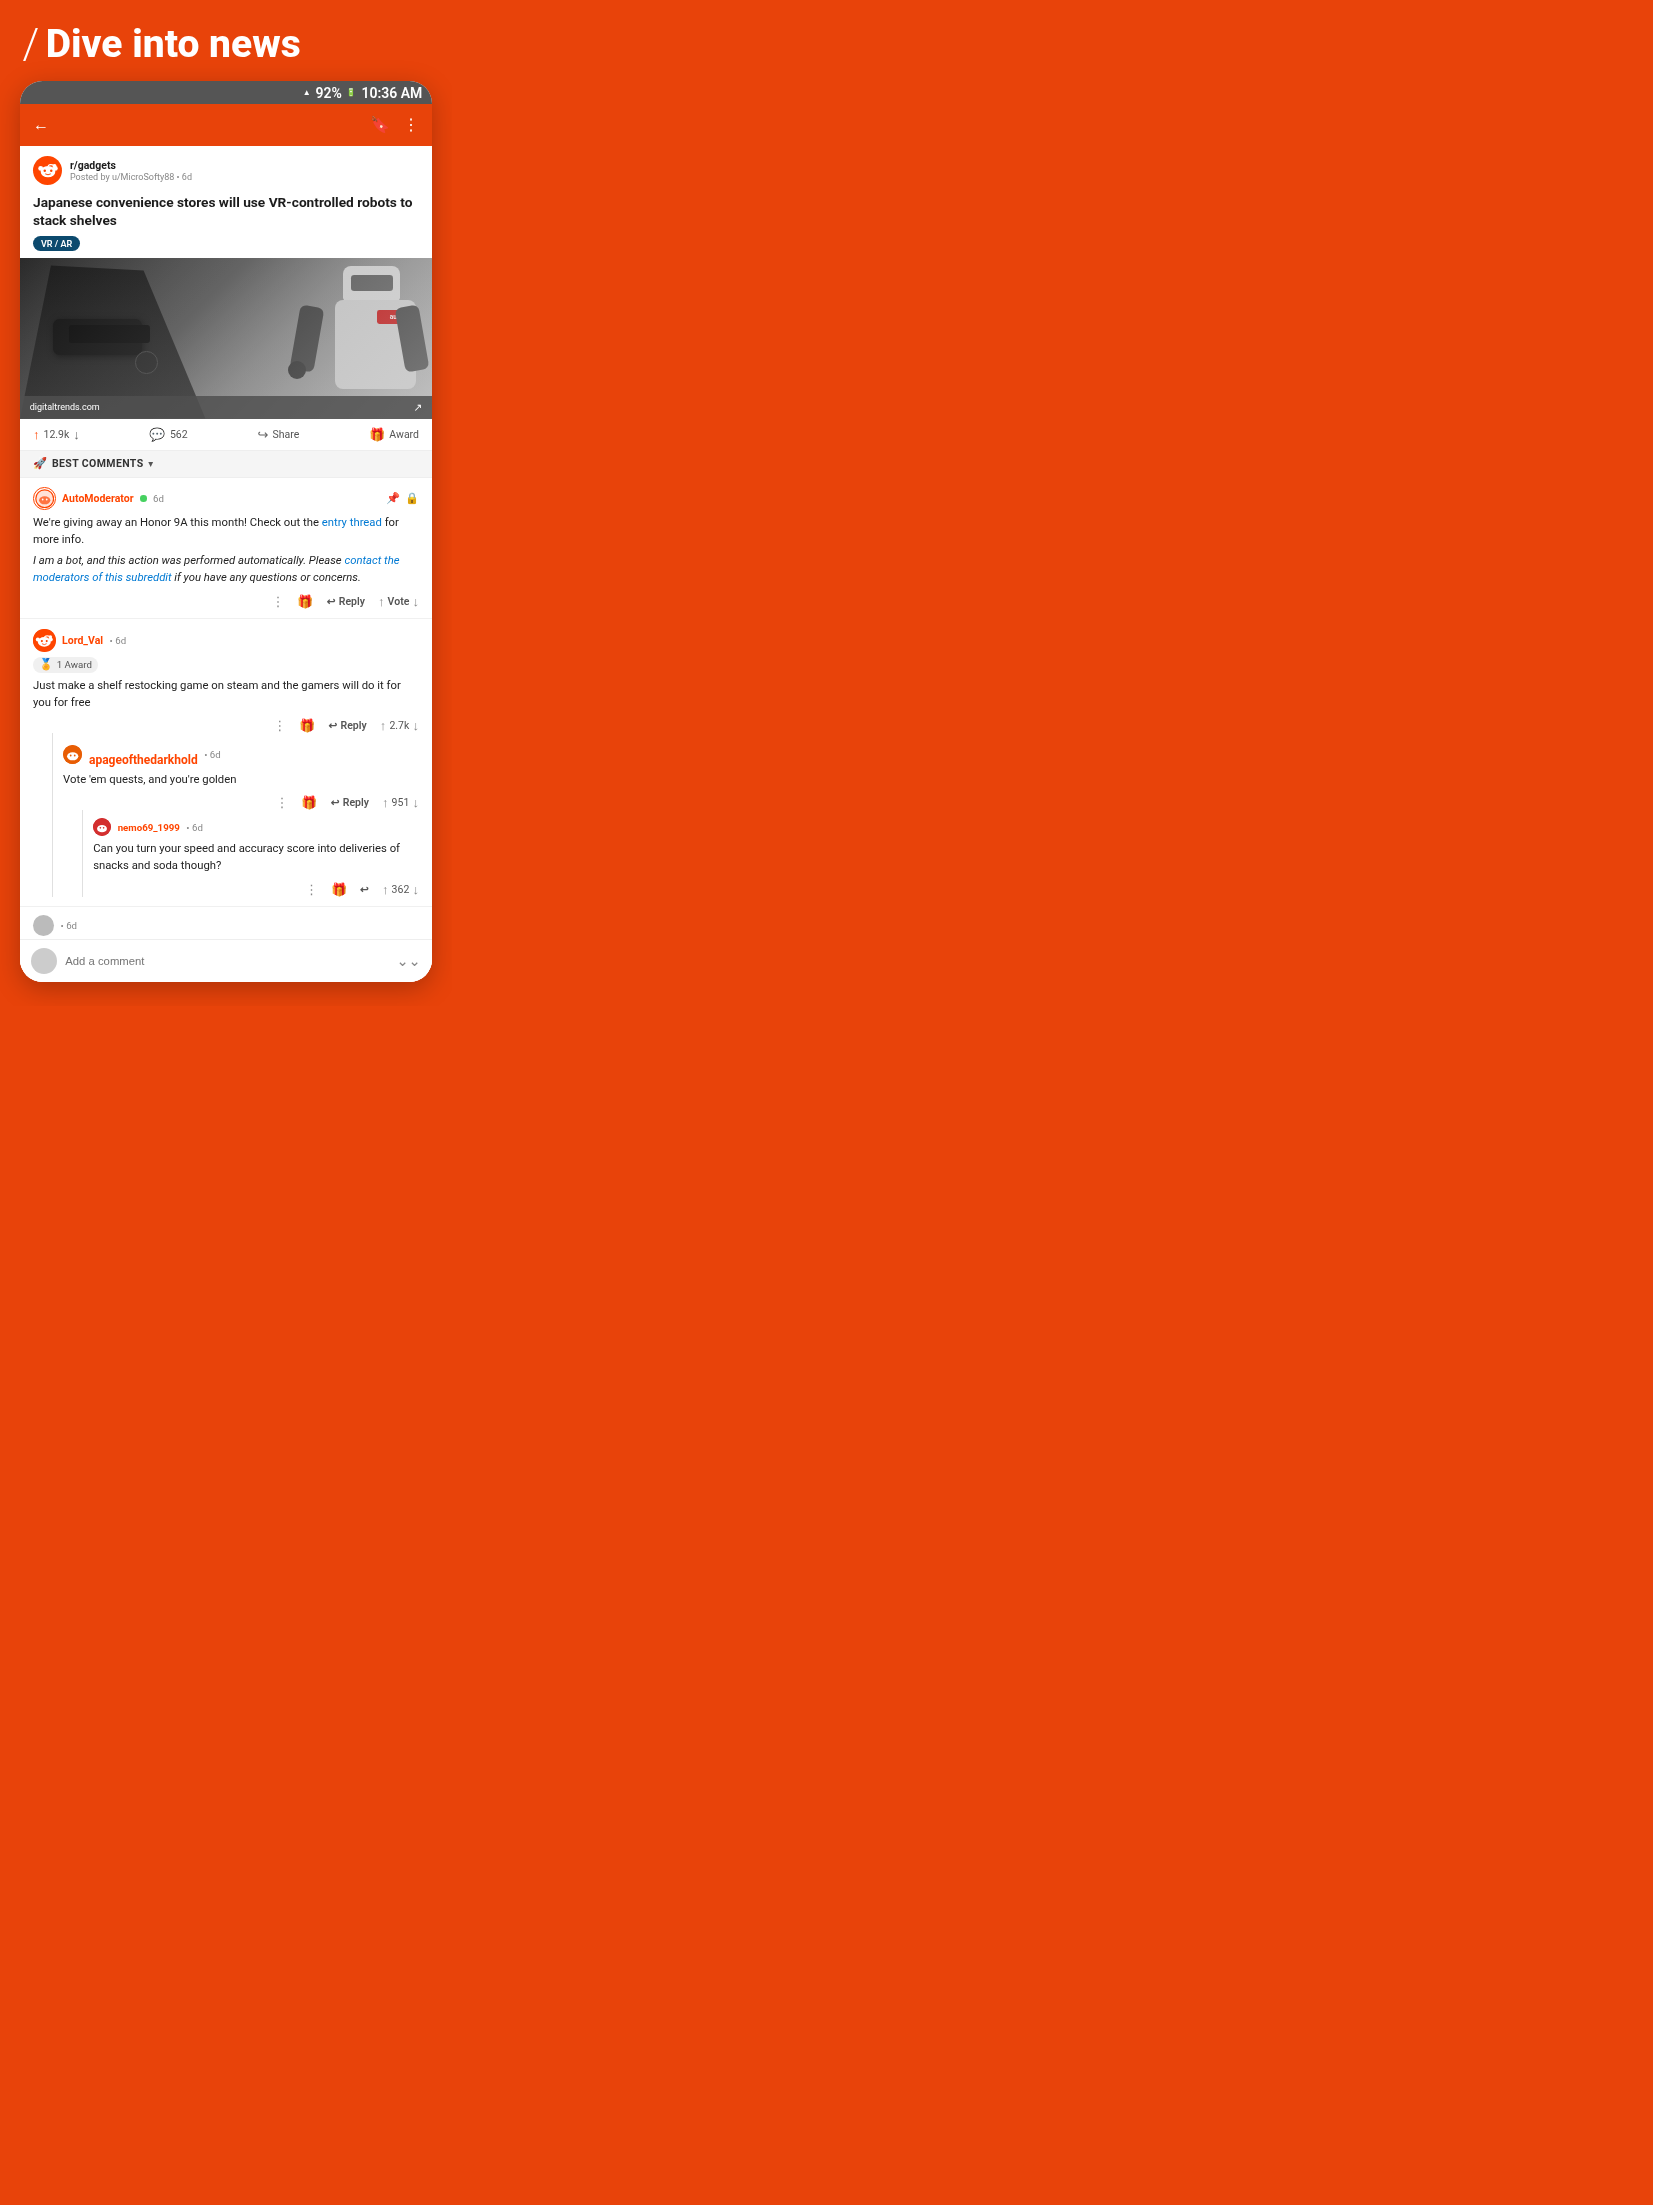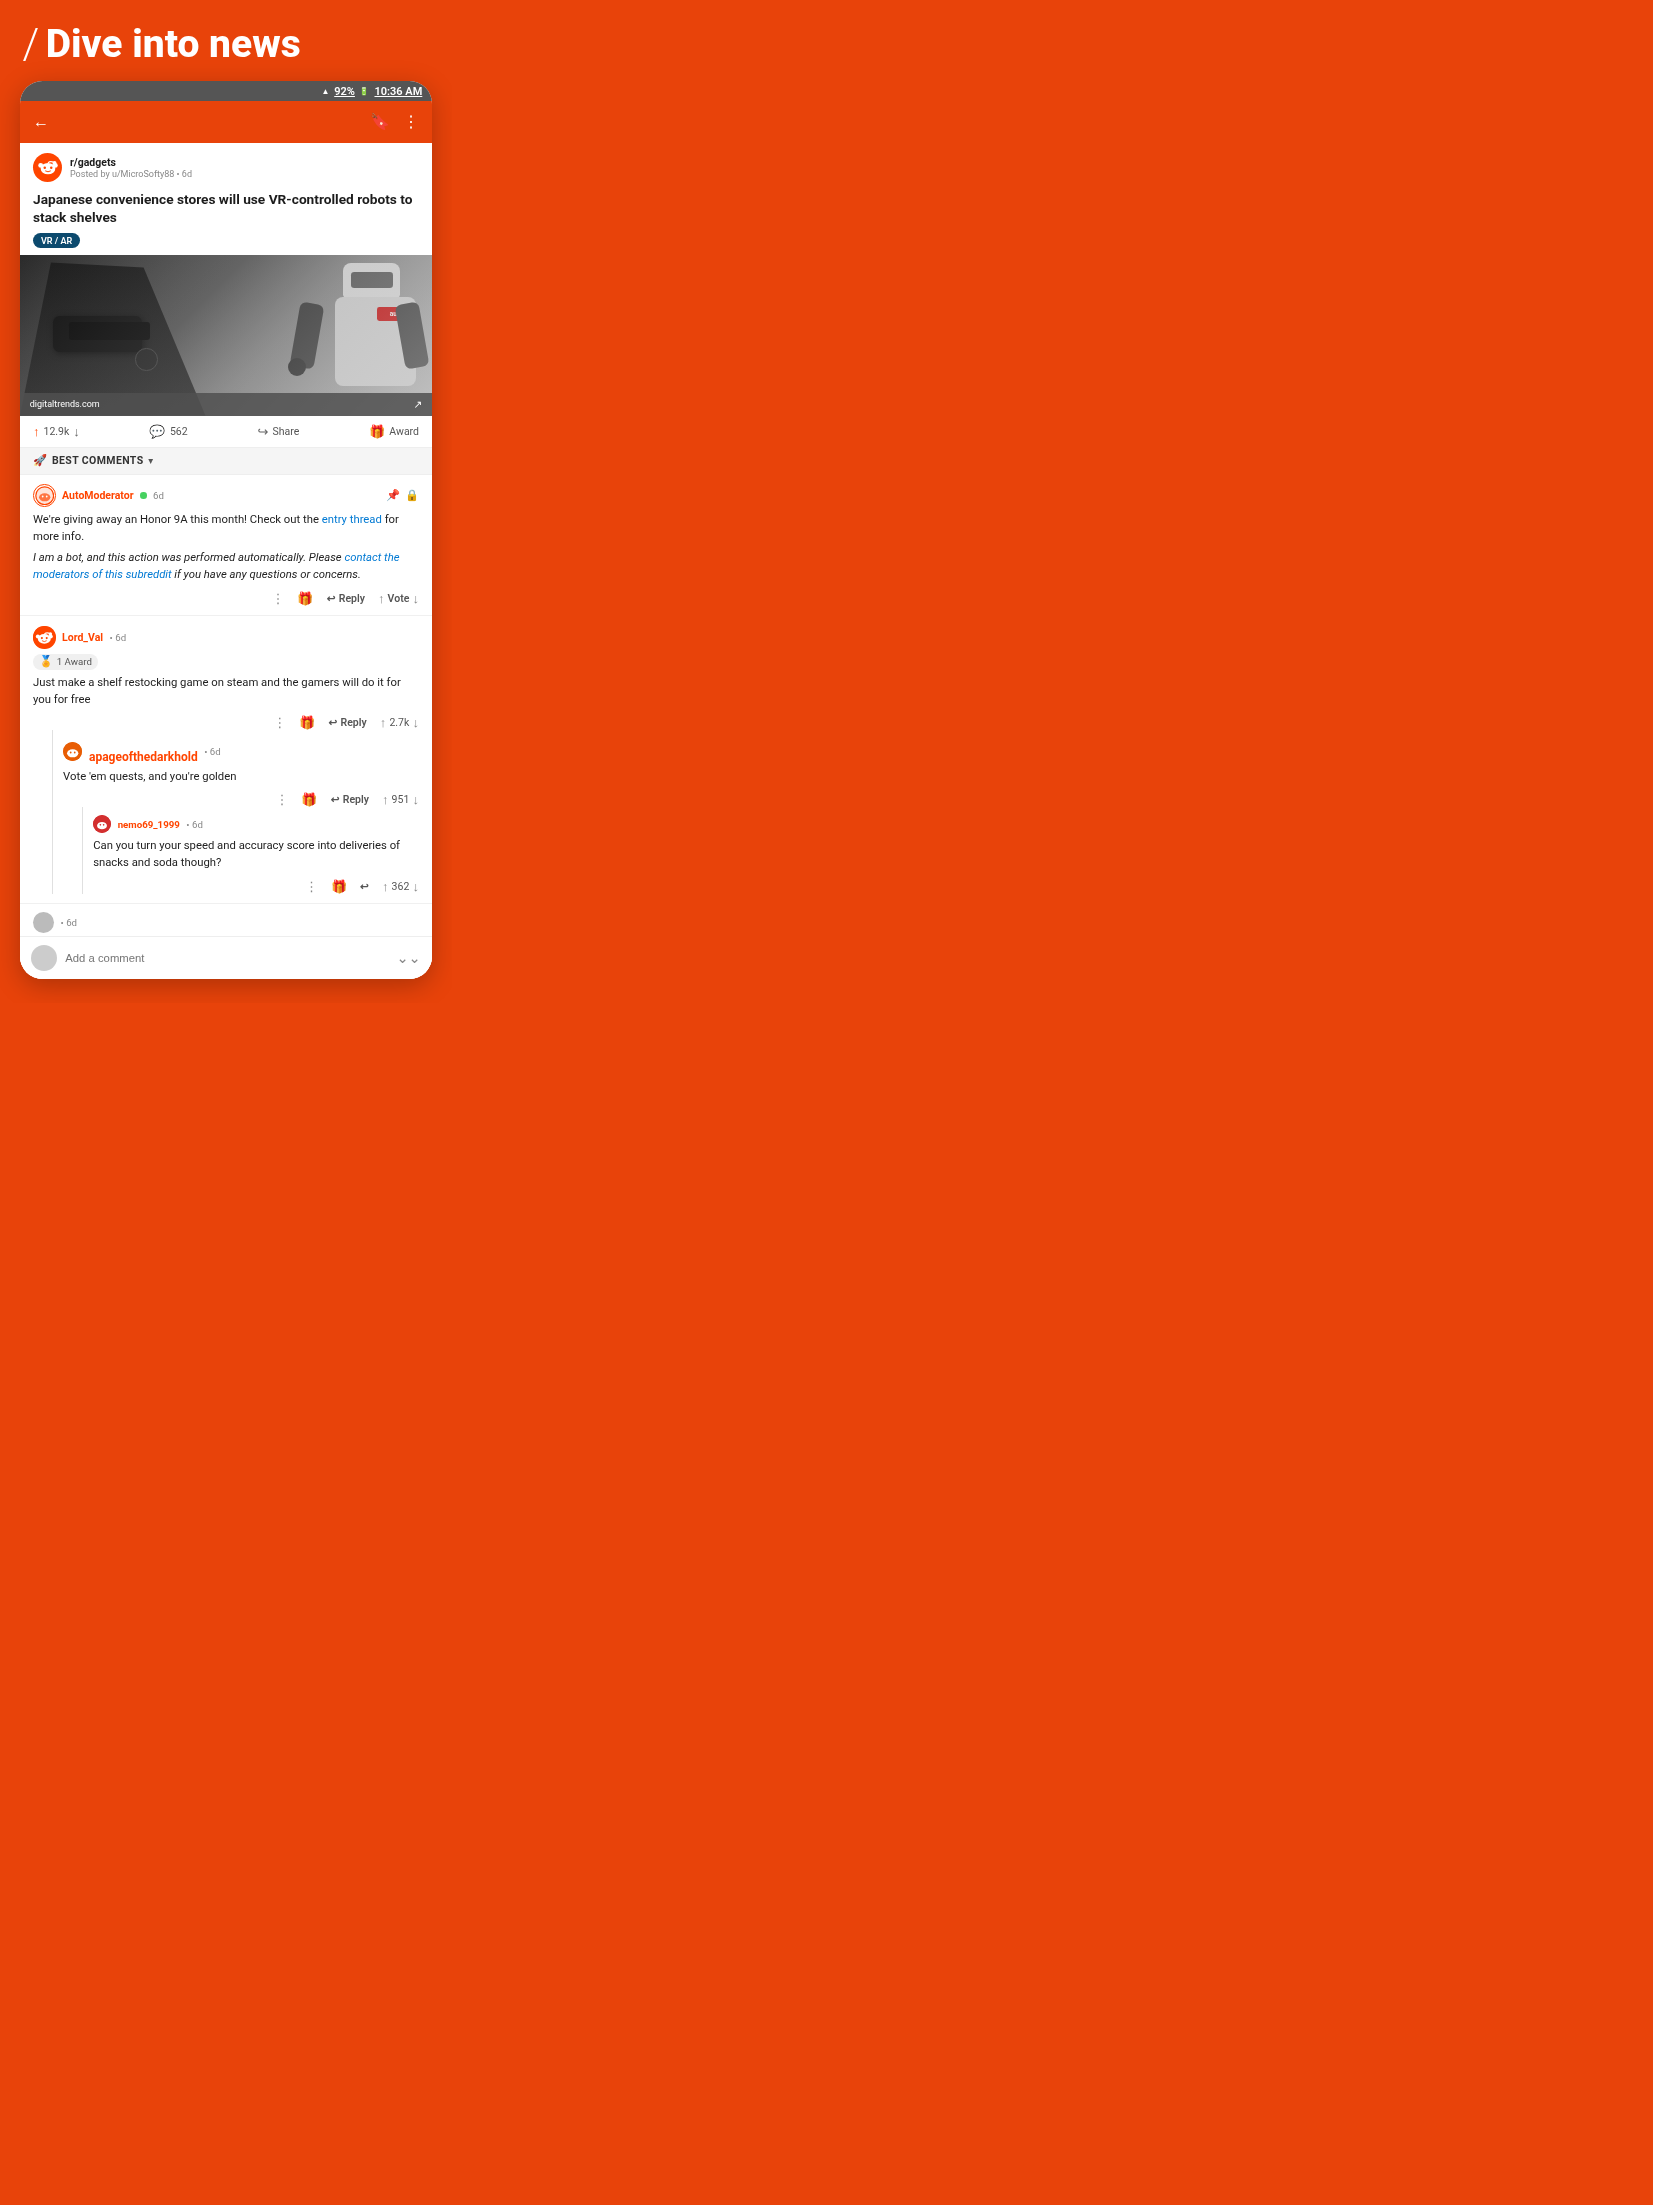--- a/index.html
+++ b/index.html
@@ -53,23 +53,22 @@
       align-items: center;
       padding: 3.2px 9.7px;
       gap: 4.8px;
     }
     .status-bar-icon {
       color: white;
       font-size: 8px;
     }
     .status-bar-text {
       color: white;
-      font-size: 11px;
+      font-size: 14px;
       font-weight: 600;
-      text-decoration: underline;
     }
 
     
     .app-toolbar {
       background: #E8430A;
       display: flex;
       align-items: center;
       justify-content: space-between;
       padding: 8px 13px;
       height: 42px;

